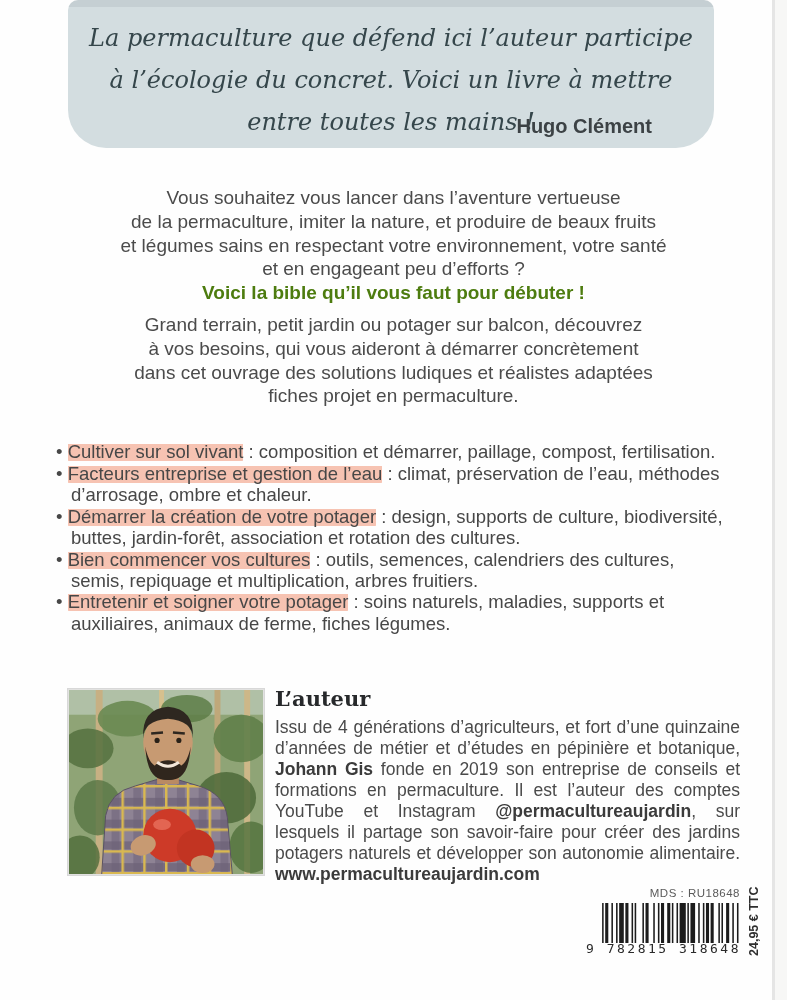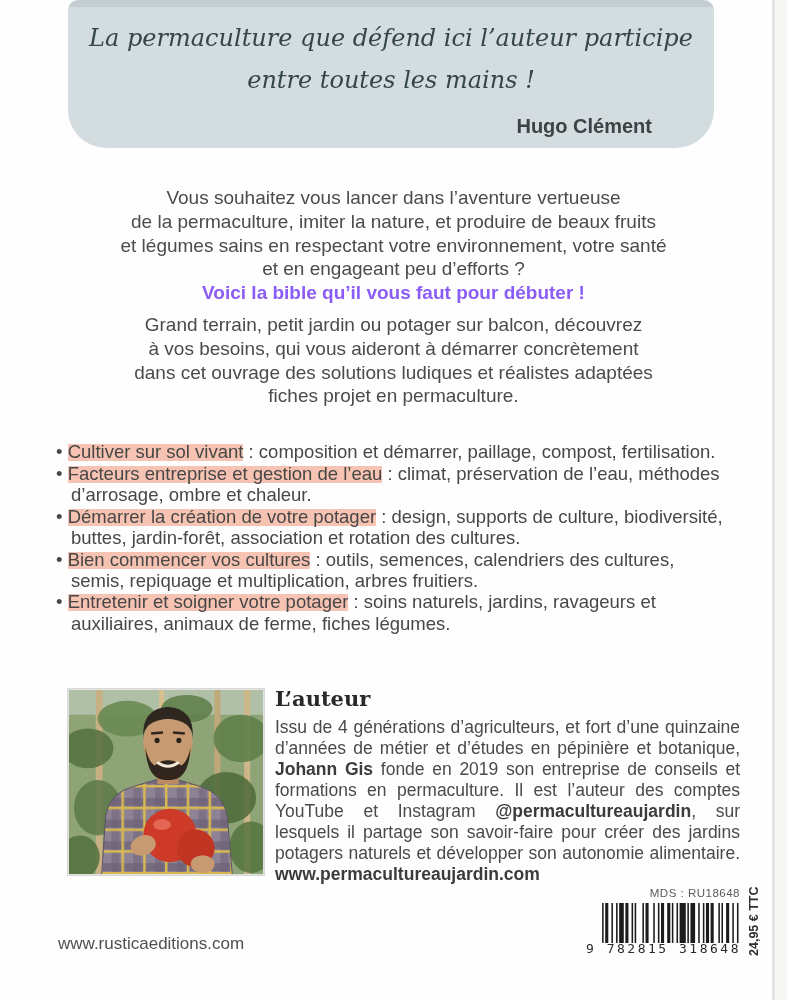--- a/index.html
+++ b/index.html
@@ -30,21 +30,21 @@
     position:absolute;right:62px;bottom:10px;
     font-weight:bold;font-size:20px;color:#3c4245;
     font-style:normal;
   }
   
   .center-par{position:absolute;left:0;width:787px;text-align:center;
     font-size:19px;line-height:23.8px;color:#4b4b4b;}
   .center-par div{white-space:nowrap;}
   #intro{top:186px;}
   #pitch{top:313px;}
-  .bold-line{font-weight:bold;color:#8b5cf6;}
+  .bold-line{font-weight:bold;color:#4d7c0f;}
   
   .contents{
     position:absolute;left:56px;top:441px;width:672px;
     font-size:18.5px;line-height:21.2px;color:#474747;
   }
   .contents .item{padding-left:15px;text-indent:-15px;margin:0 0 0.5px 0;}
   .contents .item::before{content:"• ";color:#474747;}
   .lead{
     background:linear-gradient(rgba(243,167,142,0) 14%,rgba(243,167,142,0.68) 14%,rgba(243,167,142,0.68) 96%,rgba(243,167,142,0) 96%);
     border-radius:2px;
@@ -91,20 +91,21 @@
     background:#f7f7f6;}
 </style>
 </head>
 <body>
 
 <div class="page">
 
   <div class="quote-box">
     <div class="quote-text">
       <div>La permaculture que défend ici l’auteur participe</div>
+      <div>à l’écologie du concret. Voici un livre à mettre</div>
       <div>entre toutes les mains !</div>
     </div>
     <div class="quote-attr">Hugo Clément</div>
   </div>
 
   <div class="center-par" id="intro">
     <div>Vous souhaitez vous lancer dans l’aventure vertueuse</div>
     <div>de la permaculture, imiter la nature, et produire de beaux fruits</div>
     <div>et légumes sains en respectant votre environnement, votre santé</div>
     <div>et en engageant peu d’efforts ?</div>
@@ -125,21 +126,21 @@
     <div class="item">
       <span class="lead">Facteurs entreprise et gestion de l’eau</span><span> : climat, préservation de l’eau, méthodes d’arrosage, ombre et chaleur.</span>
     </div>
     <div class="item">
       <span class="lead">Démarrer la création de votre potager</span><span> : design, supports de culture, biodiversité, buttes, jardin-forêt, association et rotation des cultures.</span>
     </div>
     <div class="item">
       <span class="lead">Bien commencer vos cultures</span><span> : outils, semences, calendriers des cultures, semis, repiquage et multiplication, arbres fruitiers.</span>
     </div>
     <div class="item">
-      <span class="lead">Entretenir et soigner votre potager</span><span> : soins naturels, jardins, ravageurs et auxiliaires, animaux de ferme, fiches légumes.</span>
+      <span class="lead">Entretenir et soigner votre potager</span><span> : soins naturels, maladies, supports et auxiliaires, animaux de ferme, fiches légumes.</span>
     </div>
   </div>
 
   <div class="author-photo">
     <svg viewBox="0 0 198 188" preserveAspectRatio="none">
       <defs>
         <pattern id="plaid" width="22" height="22" patternUnits="userSpaceOnUse">
           <rect width="22" height="22" fill="#8e8394"></rect>
           <rect width="22" height="8" fill="#6d6378" opacity="0.75"></rect>
           <rect width="8" height="22" fill="#6d6378" opacity="0.55"></rect>
@@ -180,21 +181,20 @@
     </svg>
   </div>
 
   <div class="author-text">
     <div class="author-heading">L’auteur</div>
     <div class="author-bio">
       <span>Issu de 4 générations d’agriculteurs, et fort d’une quinzaine d’années de métier et d’études en pépinière et botanique, </span><span class="b">Johann Gis</span><span> fonde en 2019 son entreprise de conseils et formations en permaculture. Il est l’auteur des comptes YouTube et Instagram </span><span class="b">@permacultureaujardin</span><span>, sur lesquels il partage son savoir-faire pour créer des jardins potagers naturels et développer son autonomie alimentaire. </span><span class="b">www.permacultureaujardin.com</span>
     </div>
   </div>
 
-  <div class="publisher-url">www.rusticaeditions.com</div>
 
   <div class="mds">MDS : RU18648</div>
 
   <div class="barcode">
     <svg id="barcode-svg" viewBox="0 0 141 40" preserveAspectRatio="none">
         <rect x="3.10" y="0" width="1.55" height="40" fill="#1c1c1c"></rect>
         <rect x="6.20" y="0" width="3.10" height="40" fill="#1c1c1c"></rect>
         <rect x="12.40" y="0" width="1.55" height="40" fill="#1c1c1c"></rect>
         <rect x="17.05" y="0" width="1.55" height="40" fill="#1c1c1c"></rect>
         <rect x="20.15" y="0" width="4.65" height="40" fill="#1c1c1c"></rect>

